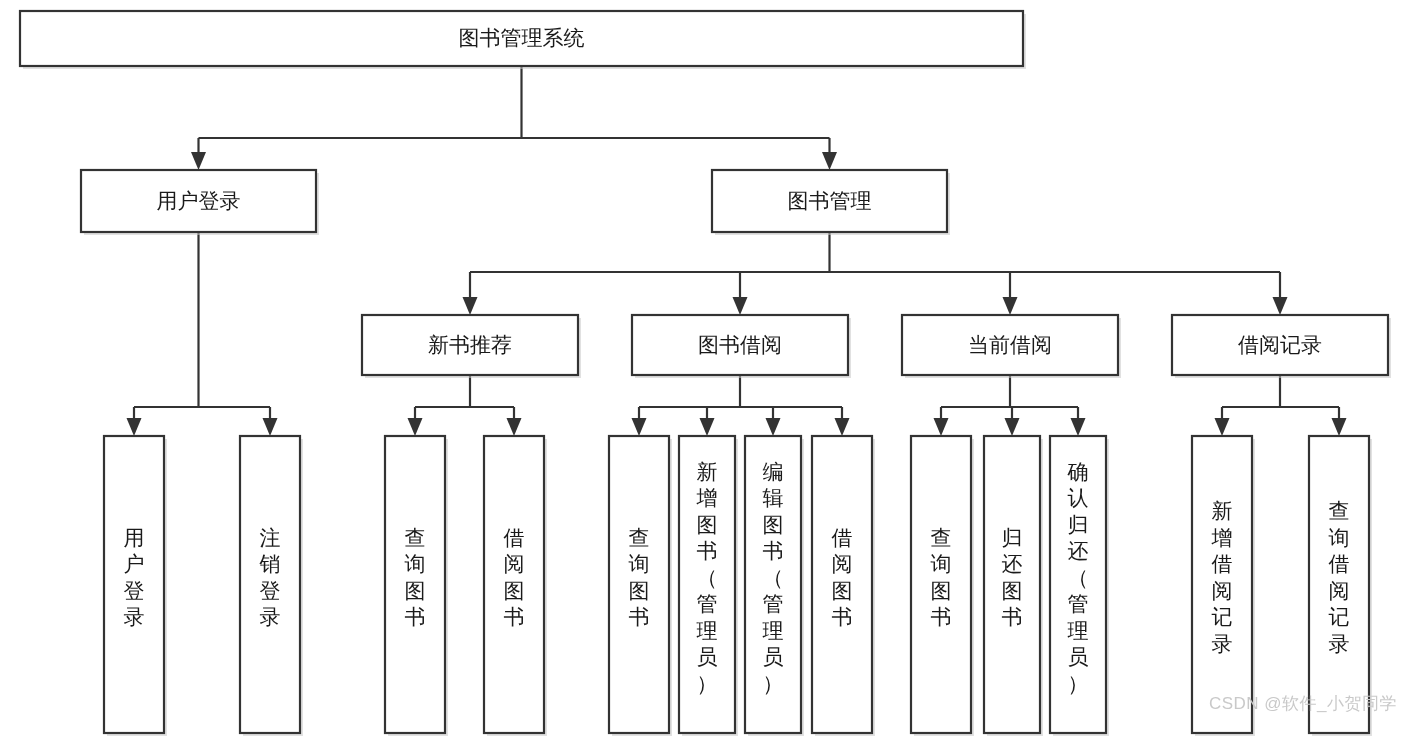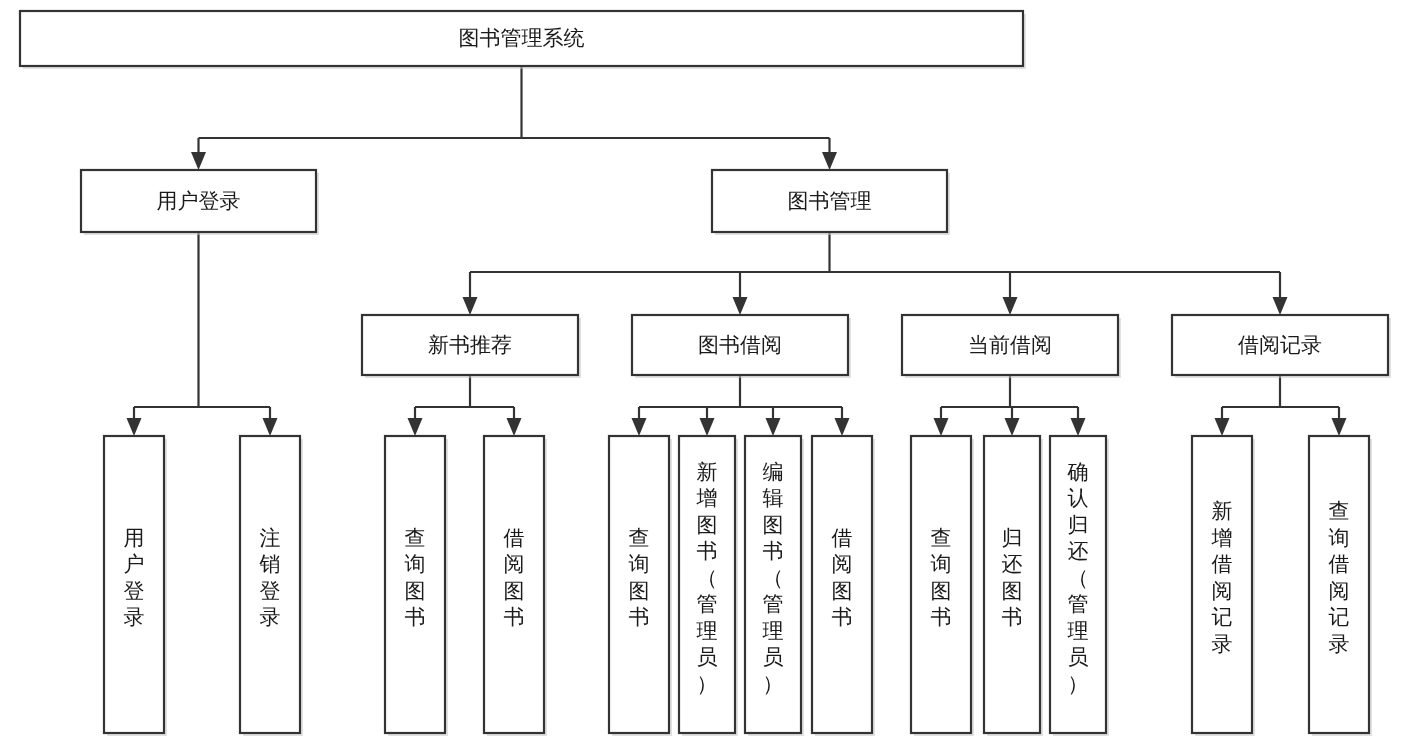--- a/index.html
+++ b/index.html
@@ -225,13 +225,14 @@
           <rect class="node-rect" x="1192" y="436" width="60" height="297"></rect>
           <text class="node-label-v" x="1222" y="0"><tspan x="1222" y="518.25">新</tspan><tspan x="1222" y="544.75">增</tspan><tspan x="1222" y="571.25">借</tspan><tspan x="1222" y="597.75">阅</tspan><tspan x="1222" y="624.25">记</tspan><tspan x="1222" y="650.75">录</tspan></text>
         </g>
         <g>
           <rect class="node-shadow" x="1312" y="439" width="60" height="297"></rect>
           <rect class="node-rect" x="1309" y="436" width="60" height="297"></rect>
           <text class="node-label-v" x="1339" y="0"><tspan x="1339" y="518.25">查</tspan><tspan x="1339" y="544.75">询</tspan><tspan x="1339" y="571.25">借</tspan><tspan x="1339" y="597.75">阅</tspan><tspan x="1339" y="624.25">记</tspan><tspan x="1339" y="650.75">录</tspan></text>
         </g>
       </g>
   </svg>
+  <div class="watermark">CSDN @软件_小贺同学</div>
 </div>
 
 </body></html>

